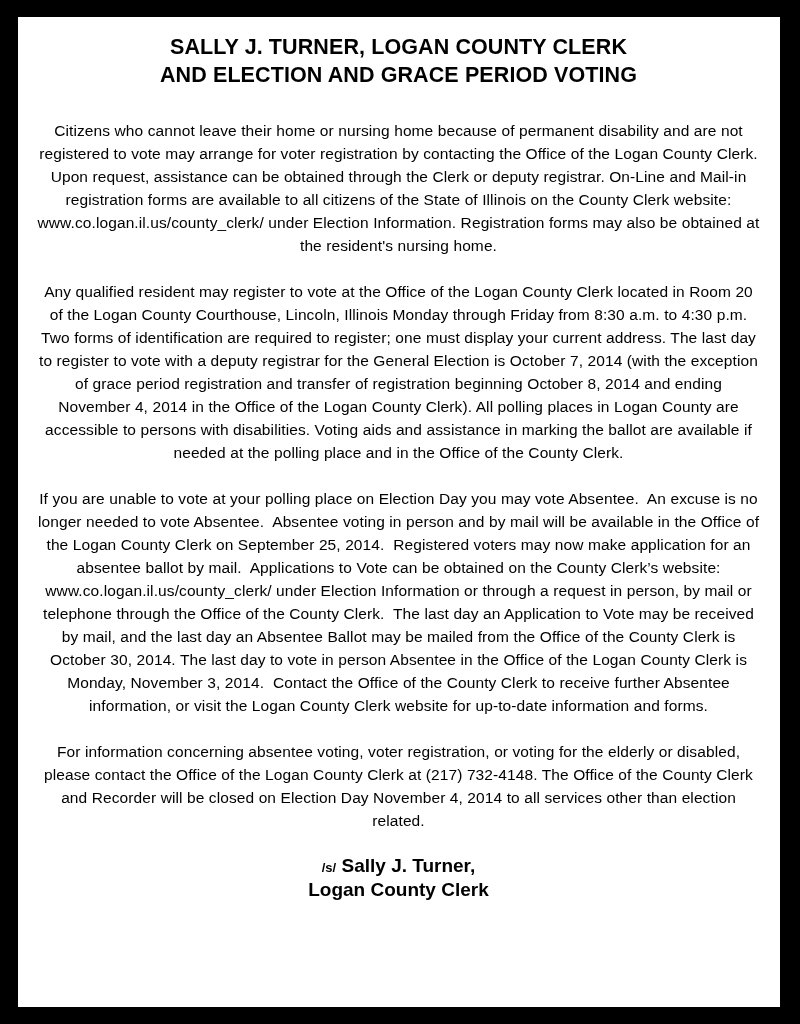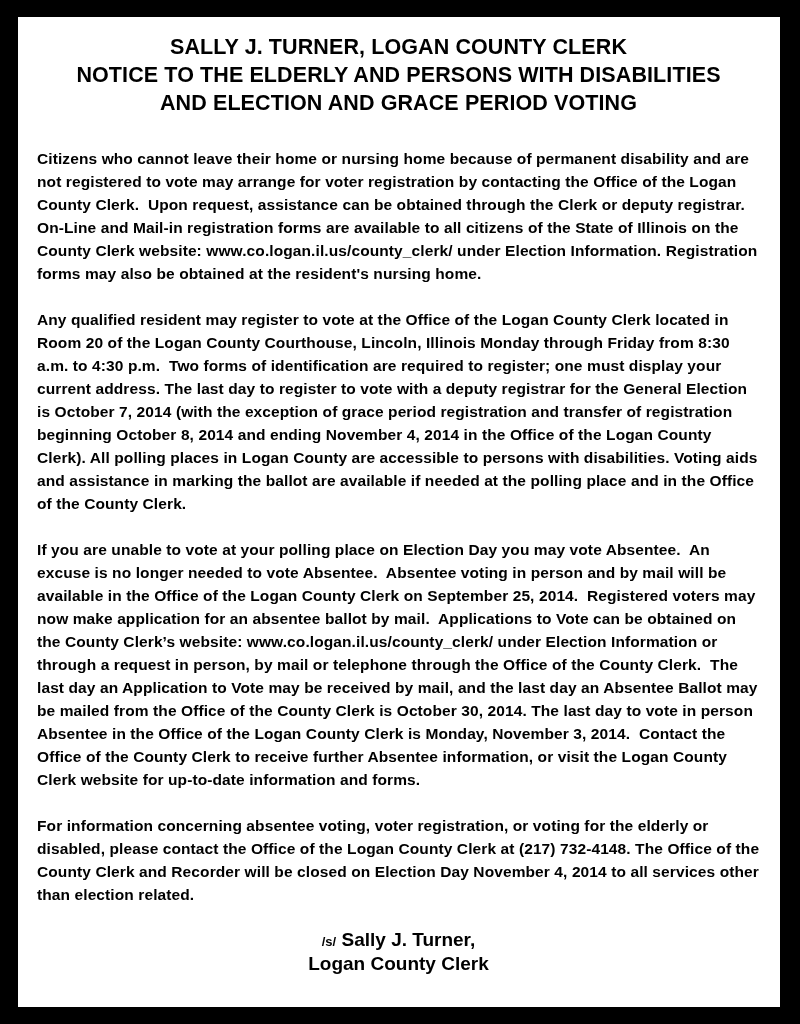--- a/index.html
+++ b/index.html
@@ -33,23 +33,23 @@
     text-align: center;
     font-size: 21.5px;
     font-weight: bold;
     line-height: 28px;
     letter-spacing: 0.1px;
   }
   .heading .hline { display: block; }
   .para {
     margin: 0 0 23px 0;
     font-size: 15.5px;
-    font-weight: bold;
+    font-weight: normal;
     line-height: 23px;
-    text-align: left;
+    text-align: center;
     white-space: pre-wrap;
     letter-spacing: 0.1px;
   }
   .signature {
     margin-top: 12px;
     text-align: center;
     font-weight: bold;
     font-size: 19px;
     line-height: 22px;
   }
@@ -59,21 +59,20 @@
   }
 </style>
 </head>
 <body>
 
 <div class="frame">
   <div class="paper">
 
     <h1 class="heading">
       <span class="hline">SALLY J. TURNER, LOGAN COUNTY CLERK</span>
-      <span class="hline">NOTICE TO THE ELDERLY AND PERSONS WITH DISABILITIES</span>
       <span class="hline">AND ELECTION AND GRACE PERIOD VOTING</span>
     </h1>
 
     <p class="para">Citizens who cannot leave their home or nursing home because of permanent disability and are not registered to vote may arrange for voter registration by contacting the Office of the Logan County Clerk.  Upon request, assistance can be obtained through the Clerk or deputy registrar. On-Line and Mail-in registration forms are available to all citizens of the State of Illinois on the County Clerk website: www.co.logan.il.us/county_clerk/ under Election Information. Registration forms may also be obtained at the resident's nursing home.</p>
 
     <p class="para">Any qualified resident may register to vote at the Office of the Logan County Clerk located in Room 20 of the Logan County Courthouse, Lincoln, Illinois Monday through Friday from 8:30 a.m. to 4:30 p.m.  Two forms of identification are required to register; one must display your current address. The last day to register to vote with a deputy registrar for the General Election is October 7, 2014 (with the exception of grace period registration and transfer of registration beginning October 8, 2014 and ending November 4, 2014 in the Office of the Logan County Clerk). All polling places in Logan County are accessible to persons with disabilities. Voting aids and assistance in marking the ballot are available if needed at the polling place and in the Office of the County Clerk.</p>
 
     <p class="para">If you are unable to vote at your polling place on Election Day you may vote Absentee.  An excuse is no longer needed to vote Absentee.  Absentee voting in person and by mail will be available in the Office of the Logan County Clerk on September 25, 2014.  Registered voters may now make application for an absentee ballot by mail.  Applications to Vote can be obtained on the County Clerk’s website: www.co.logan.il.us/county_clerk/ under Election Information or through a request in person, by mail or telephone through the Office of the County Clerk.  The last day an Application to Vote may be received by mail, and the last day an Absentee Ballot may be mailed from the Office of the County Clerk is October 30, 2014. The last day to vote in person Absentee in the Office of the Logan County Clerk is Monday, November 3, 2014.  Contact the Office of the County Clerk to receive further Absentee information, or visit the Logan County Clerk website for up-to-date information and forms.</p>
 
     <p class="para">For information concerning absentee voting, voter registration, or voting for the elderly or disabled, please contact the Office of the Logan County Clerk at (217) 732-4148. The Office of the County Clerk and Recorder will be closed on Election Day November 4, 2014 to all services other than election related.</p>

